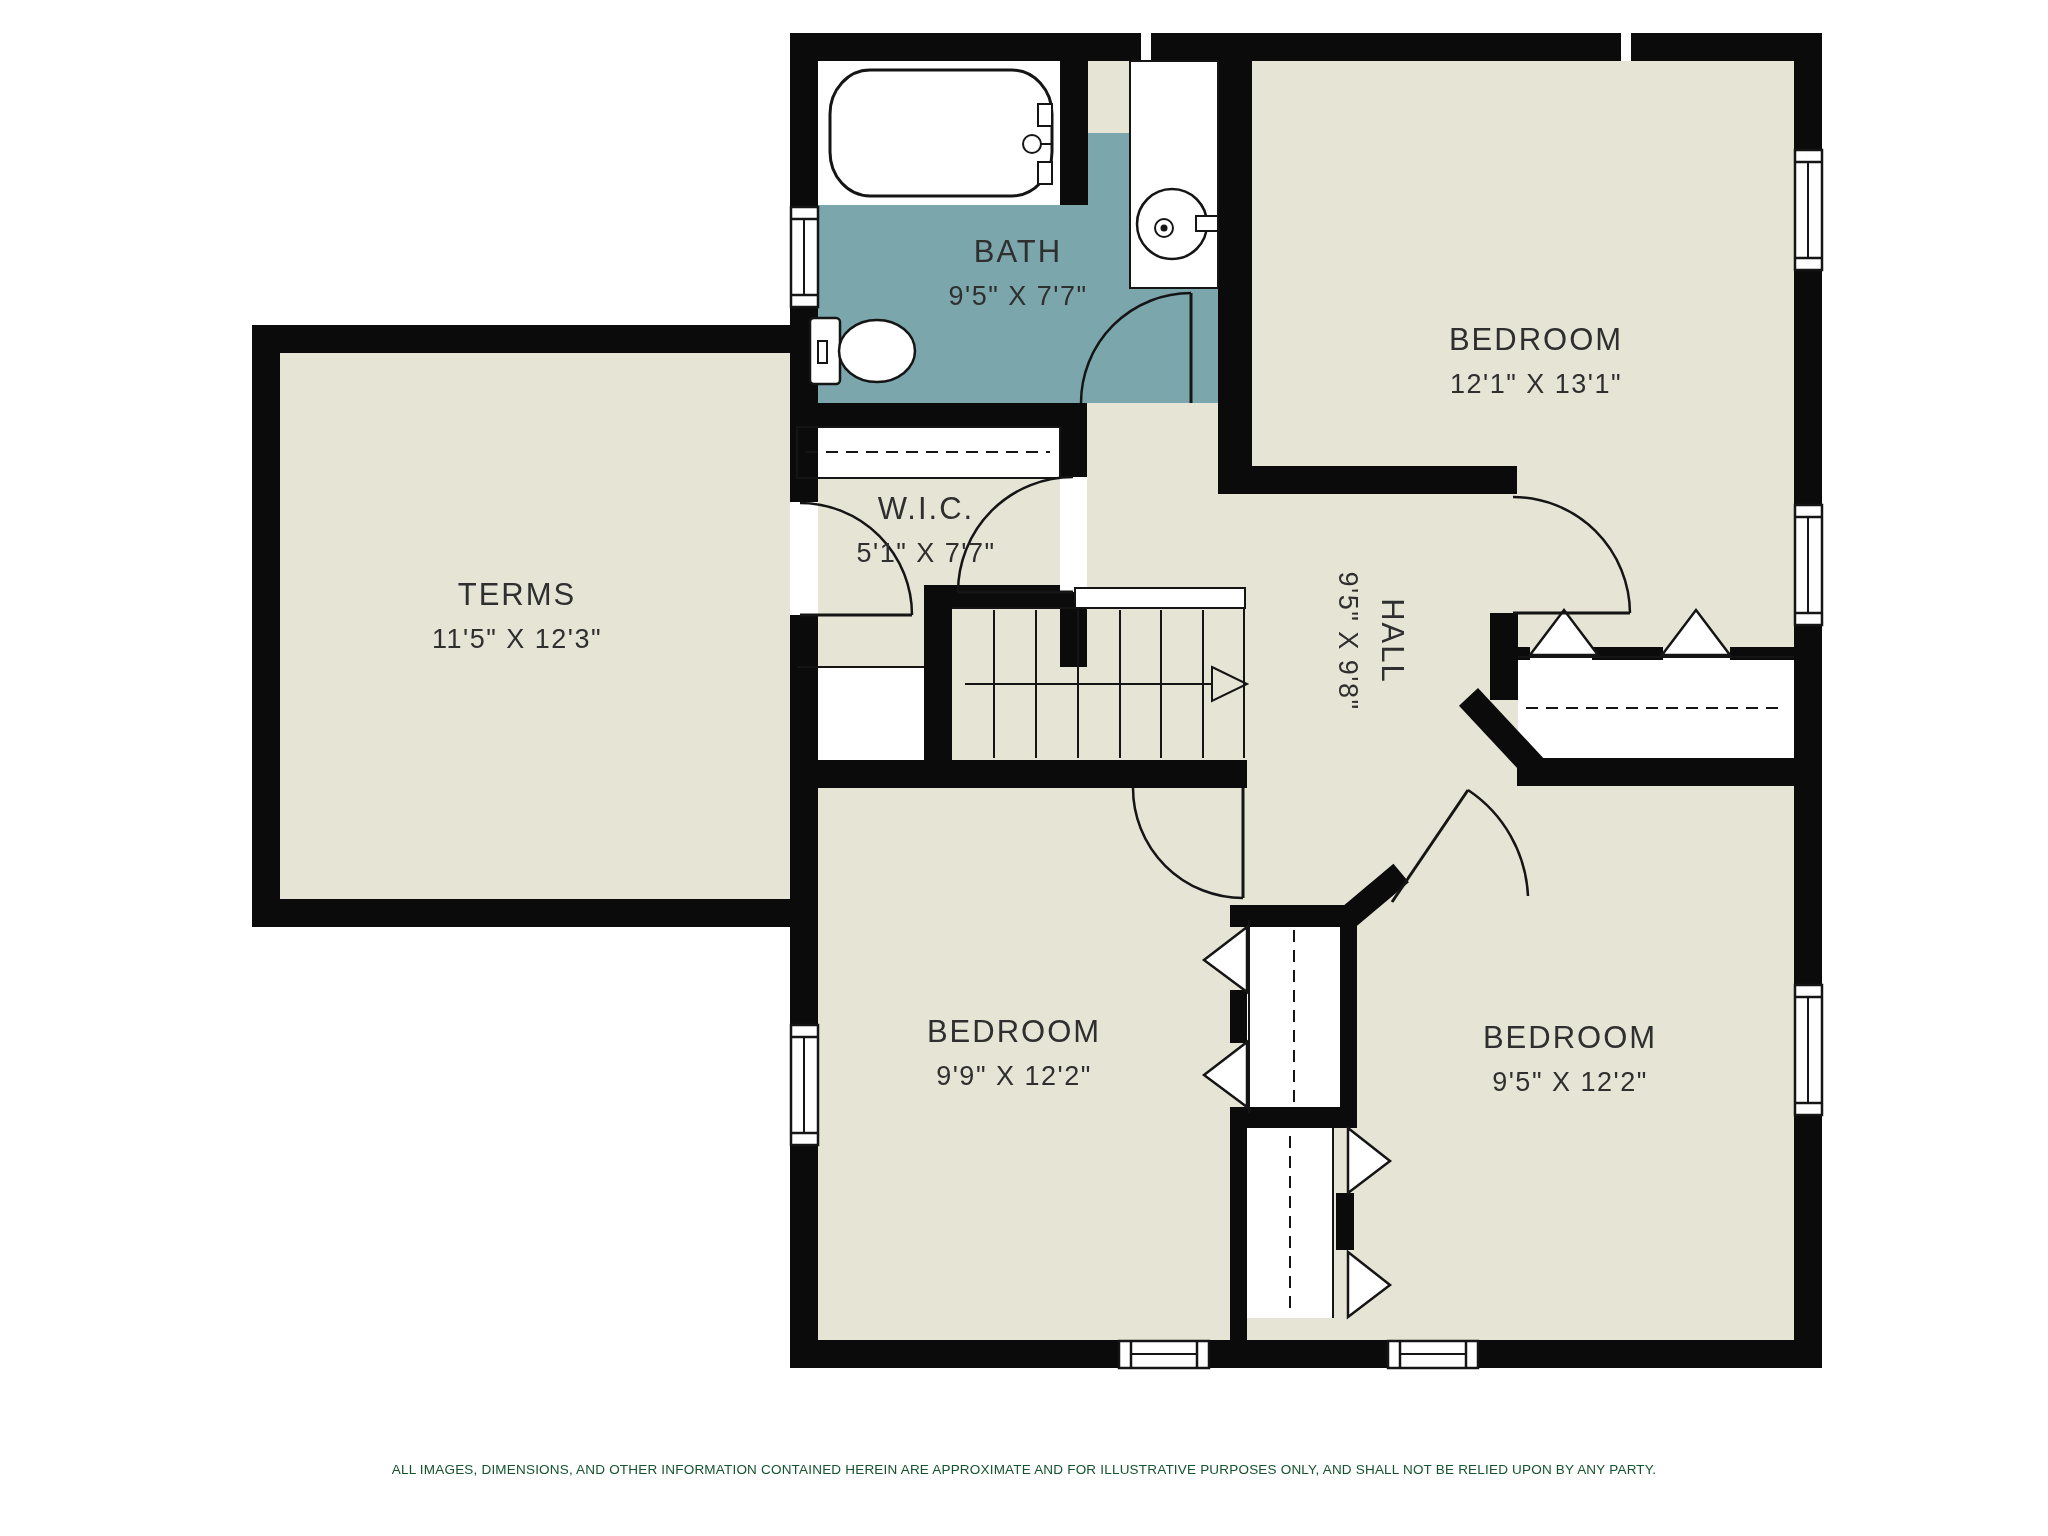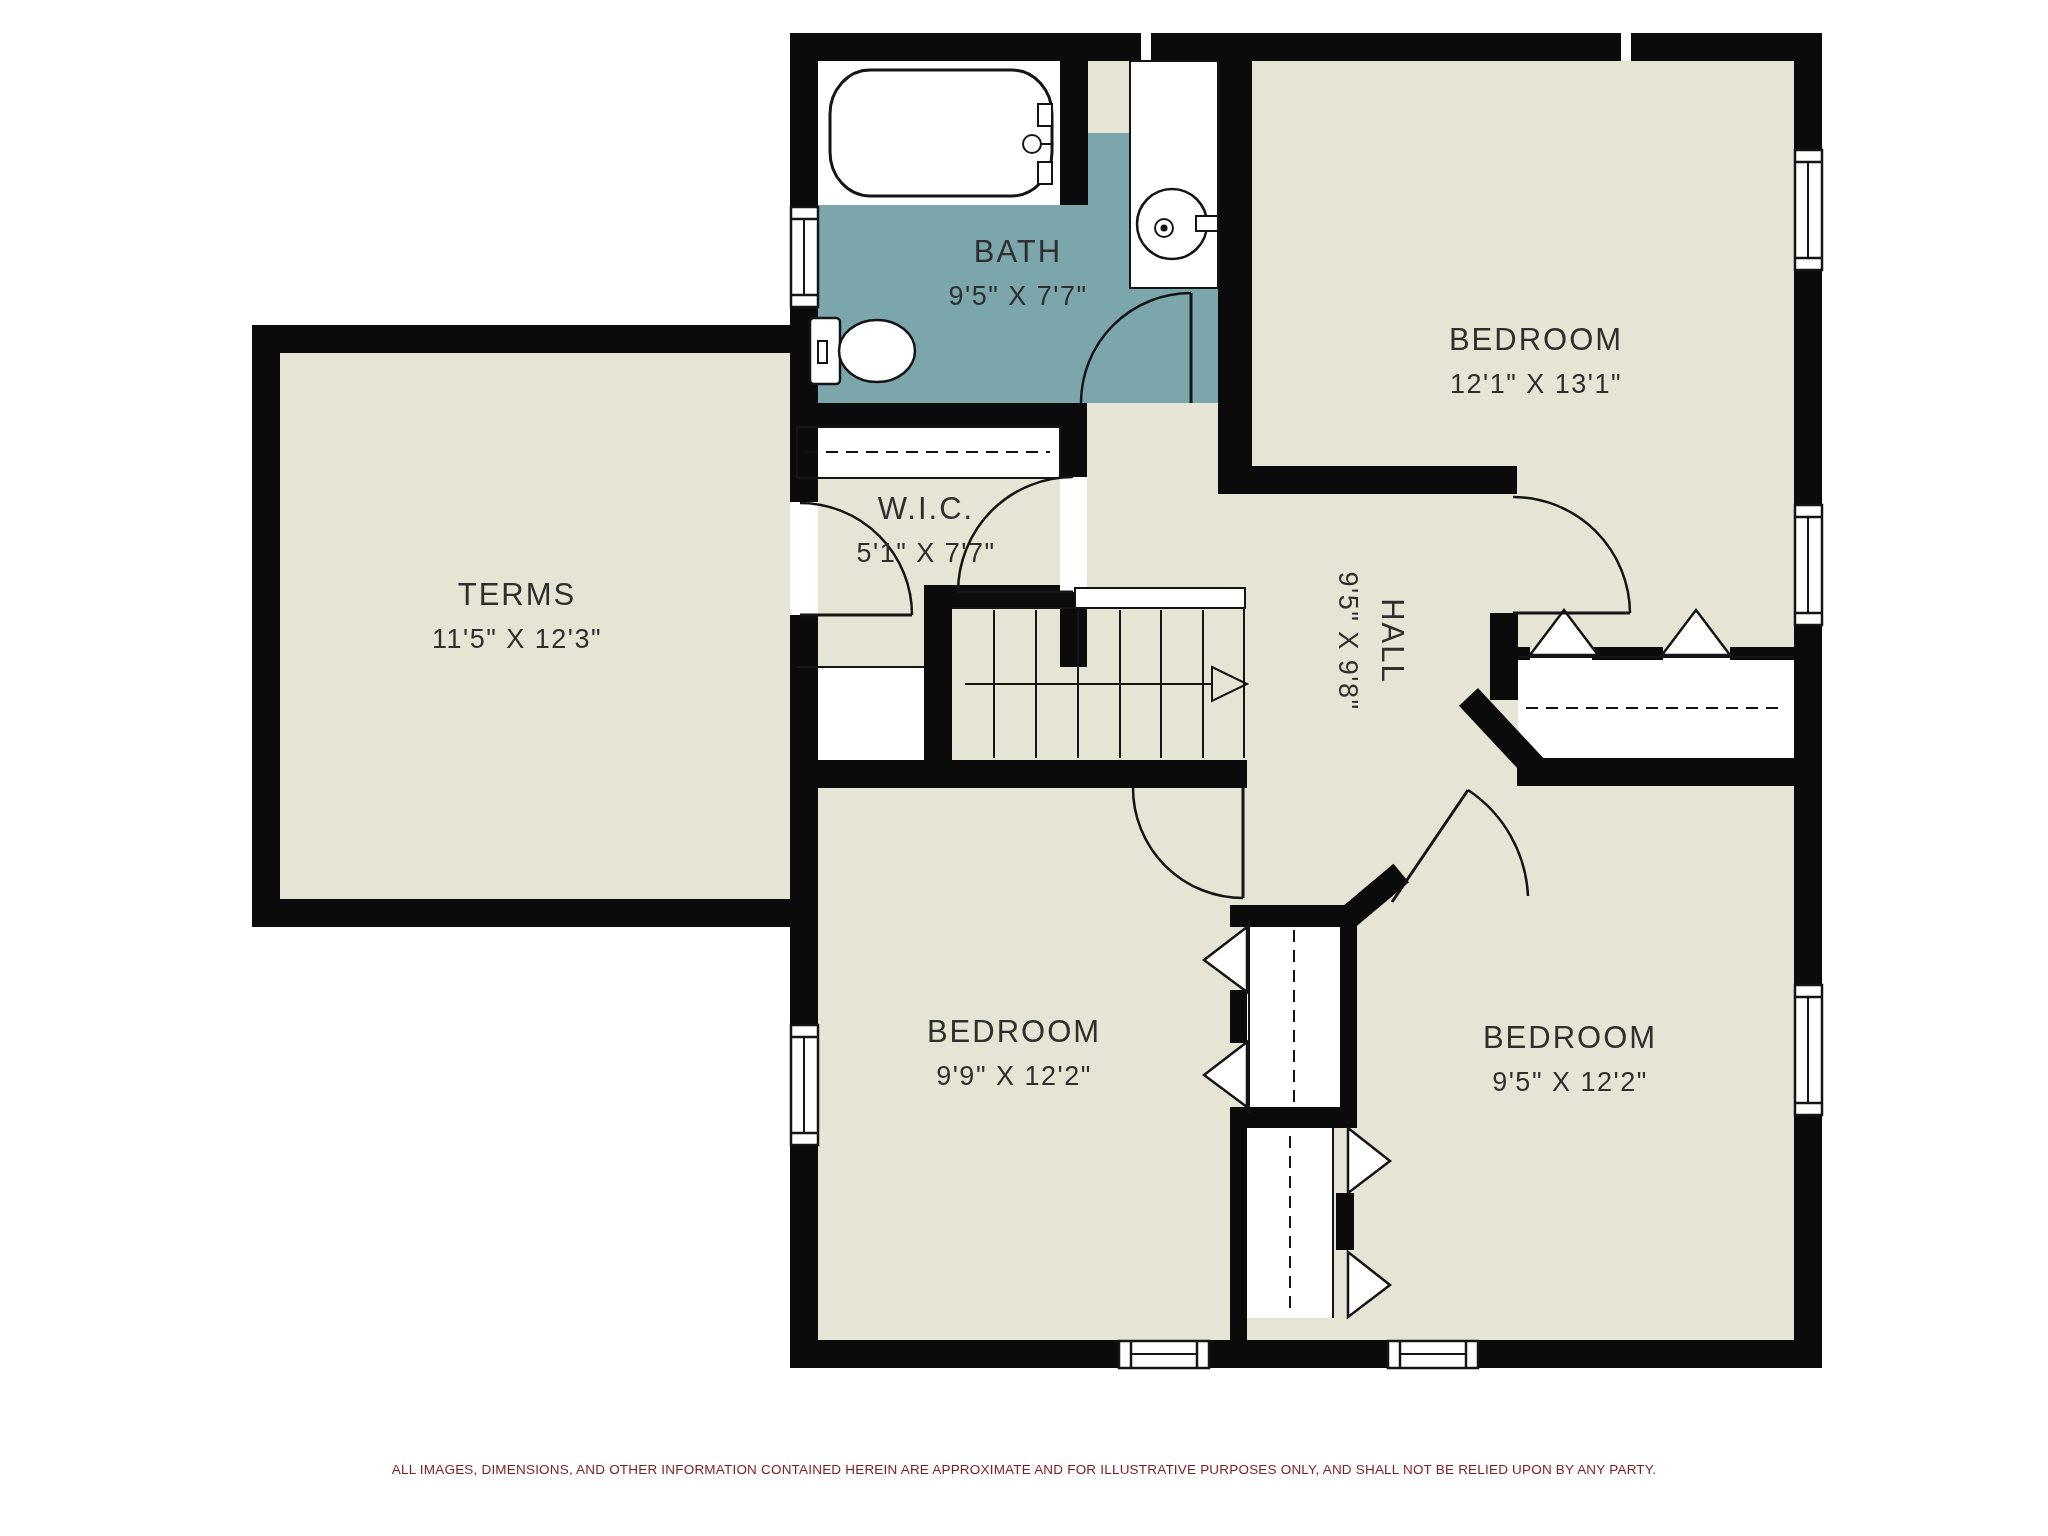--- a/index.html
+++ b/index.html
@@ -17,21 +17,21 @@
   .bathfloor{position:absolute;background:var(--bath);}
   .white{position:absolute;background:#ffffff;}
   .w{position:absolute;background:var(--wall);}
   .svglayer{position:absolute;left:0;top:0;width:2048px;height:1536px;}
   .room-label{position:absolute;transform:translate(-50%,-50%);text-align:center;color:var(--text);
               letter-spacing:2px;white-space:nowrap;}
   .room-label .name{font-size:31px;}
   .room-label .dims{font-size:27px;margin-top:11px;letter-spacing:1.5px;}
   .room-label.rot{transform:translate(-50%,-50%) rotate(90deg);}
   .disclaimer{position:absolute;left:50%;top:1462px;transform:translateX(-50%);width:1700px;
-              text-align:center;color:#7f1d1d;font-size:13.5px;line-height:15.5px;letter-spacing:0.2px;}
+              text-align:center;color:#14532d;font-size:13.5px;line-height:15.5px;letter-spacing:0.2px;}
 </style>
 </head>
 <body>
 
 <div class="plan">
 
   <div class="floor" style="left:818px;top:61px;width:976px;height:1279px;"></div>
   <div class="floor" style="left:280px;top:353px;width:510px;height:546px;"></div>
 
   <div class="bathfloor" style="left:818px;top:61px;width:400px;height:342px;"></div>

